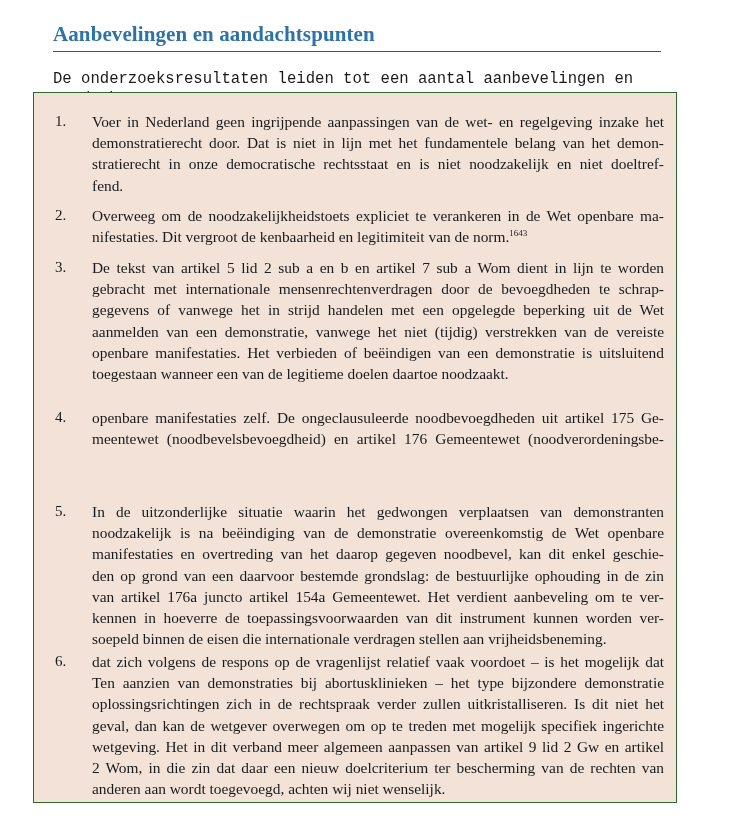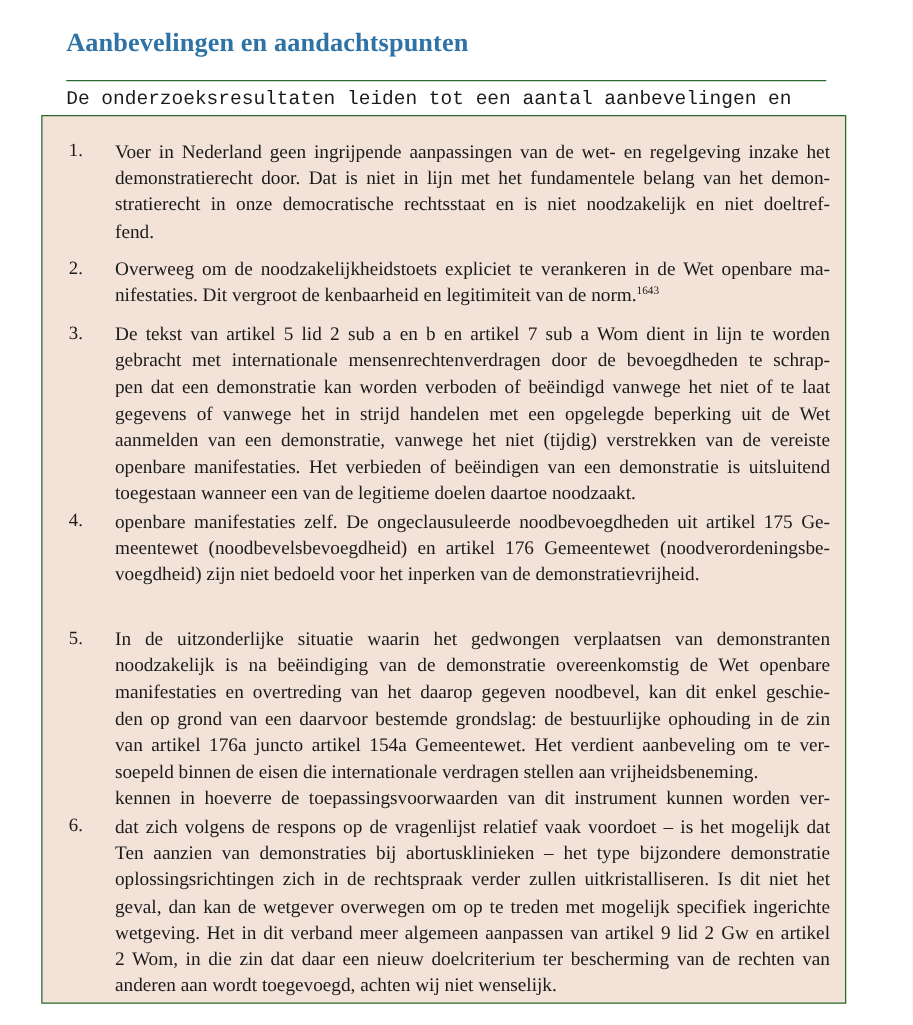--- a/index.html
+++ b/index.html
@@ -17,21 +17,21 @@
   }
   .title {
     position: absolute;
     left: 53px;
     top: 6px;
     width: 608px;
     font-family: "Liberation Serif", "DejaVu Serif", serif;
     font-size: 21px;
     color: #2f73a6;
     line-height: 28px;
-    padding-bottom: 16px;
+    padding-bottom: 3px;
     border-bottom: 1.5px solid #2a6a2e;
     letter-spacing: 0.1px;
   }
   .intro {
     position: absolute;
     left: 53px;
     top: 53px;
     font-family: Liberation Mono, monospace;
     font-size: 15.6px;
     line-height: 20px;
@@ -108,47 +108,45 @@
       <span class="line">Overweeg om de noodzakelijkheidstoets expliciet te verankeren in de Wet openbare ma-</span>
       <span class="line last"><span>nifestaties. Dit vergroot de kenbaarheid en legitimiteit van de norm.</span><sup>1643</sup></span>
     </div>
   </div>
 
   <div class="item" style="top:164px;">
     <span class="num">3.</span>
     <div class="text">
       <span class="line">De tekst van artikel 5 lid 2 sub a en b en artikel 7 sub a Wom dient in lijn te worden</span>
       <span class="line">gebracht met internationale mensenrechtenverdragen door de bevoegdheden te schrap-</span>
-      <span class="line">pen dat een demonstratie kan worden verboden of beëindigd vanwege het niet of te laat</span>
       <span class="line">gegevens of vanwege het in strijd handelen met een opgelegde beperking uit de Wet</span>
       <span class="line">aanmelden van een demonstratie, vanwege het niet (tijdig) verstrekken van de vereiste</span>
       <span class="line">openbare manifestaties. Het verbieden of beëindigen van een demonstratie is uitsluitend</span>
       <span class="line last">toegestaan wanneer een van de legitieme doelen daartoe noodzaakt.</span>
     </div>
   </div>
 
   <div class="item" style="top:314px;">
     <span class="num">4.</span>
     <div class="text">
       <span class="line">openbare manifestaties zelf. De ongeclausuleerde noodbevoegdheden uit artikel 175 Ge-</span>
       <span class="line">meentewet (noodbevelsbevoegdheid) en artikel 176 Gemeentewet (noodverordeningsbe-</span>
-      <span class="line last">voegdheid) zijn niet bedoeld voor het inperken van de demonstratievrijheid.</span>
     </div>
   </div>
 
   <div class="item" style="top:408px;">
     <span class="num">5.</span>
     <div class="text">
       <span class="line">In de uitzonderlijke situatie waarin het gedwongen verplaatsen van demonstranten</span>
       <span class="line">noodzakelijk is na beëindiging van de demonstratie overeenkomstig de Wet openbare</span>
       <span class="line">manifestaties en overtreding van het daarop gegeven noodbevel, kan dit enkel geschie-</span>
       <span class="line">den op grond van een daarvoor bestemde grondslag: de bestuurlijke ophouding in de zin</span>
       <span class="line">van artikel 176a juncto artikel 154a Gemeentewet. Het verdient aanbeveling om te ver-</span>
+      <span class="line">kennen in hoeverre de toepassingsvoorwaarden van dit instrument kunnen worden ver-</span>
       <span class="line last">soepeld binnen de eisen die internationale verdragen stellen aan vrijheidsbeneming.</span>
-      <span class="line">kennen in hoeverre de toepassingsvoorwaarden van dit instrument kunnen worden ver-</span>
     </div>
   </div>
 
   <div class="item" style="top:558px;">
     <span class="num">6.</span>
     <div class="text">
       <span class="line">dat zich volgens de respons op de vragenlijst relatief vaak voordoet – is het mogelijk dat</span>
       <span class="line">Ten aanzien van demonstraties bij abortusklinieken – het type bijzondere demonstratie</span>
       <span class="line">oplossingsrichtingen zich in de rechtspraak verder zullen uitkristalliseren. Is dit niet het</span>
       <span class="line">geval, dan kan de wetgever overwegen om op te treden met mogelijk specifiek ingerichte</span>

